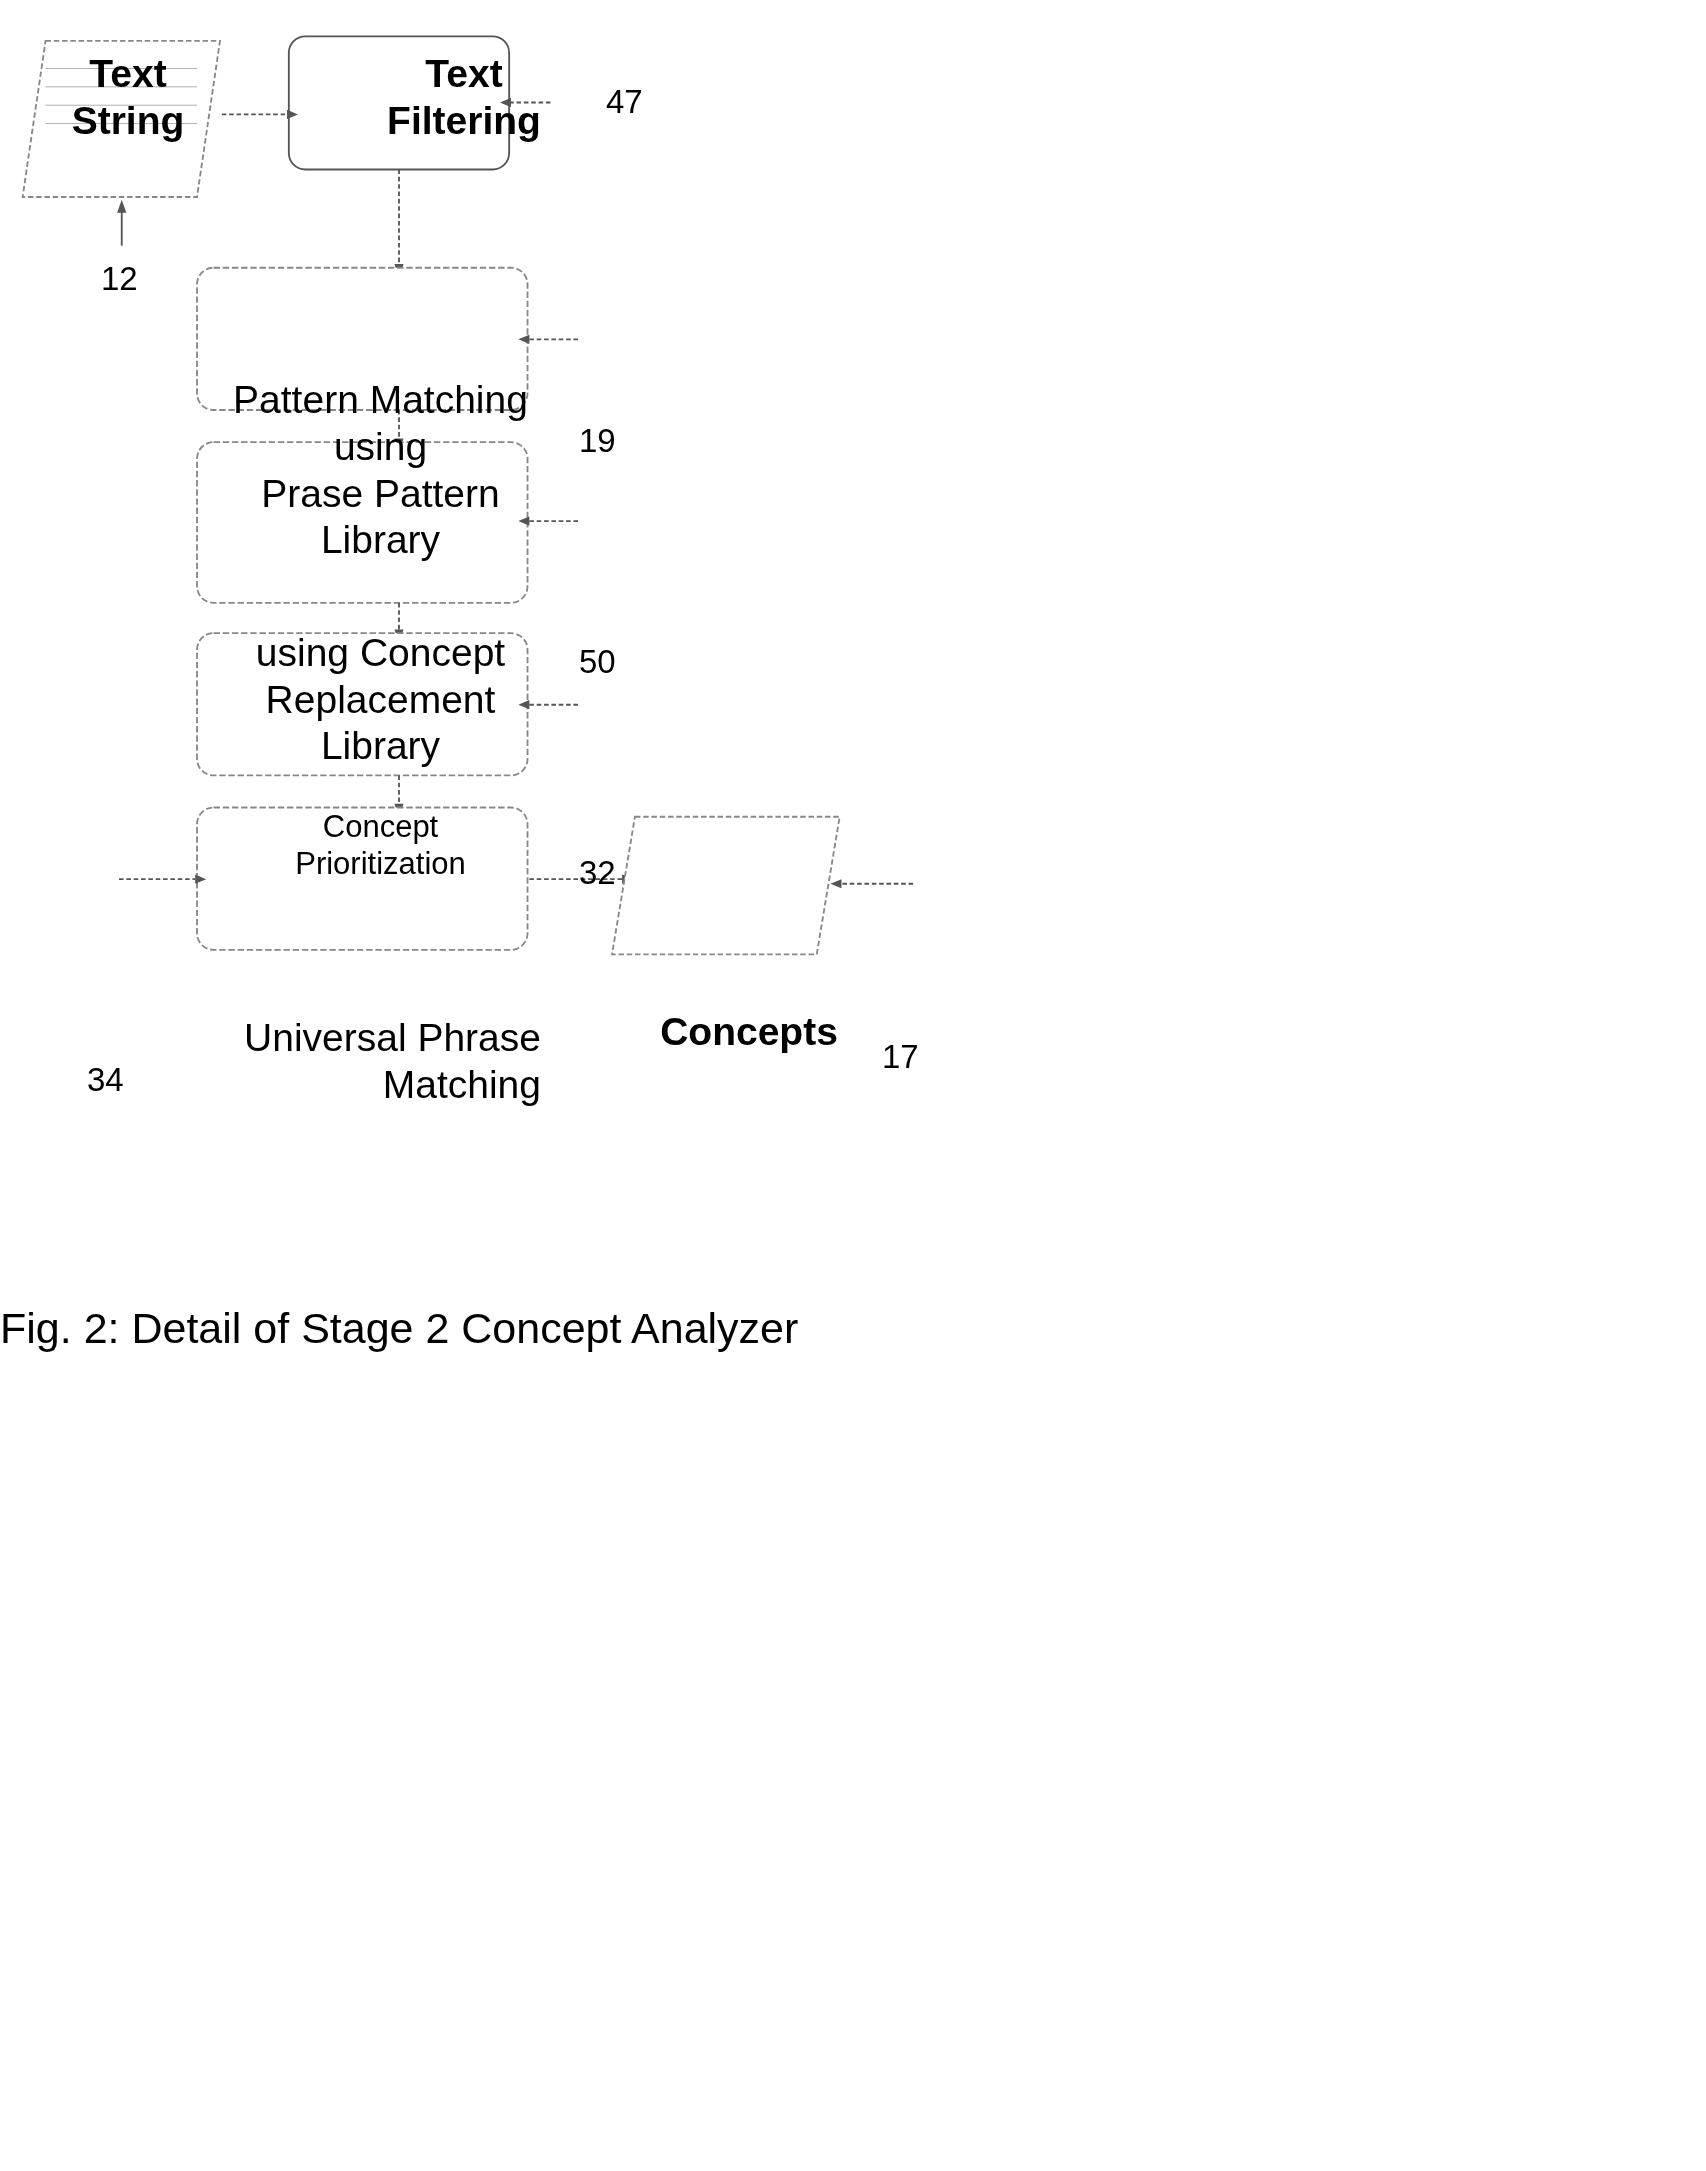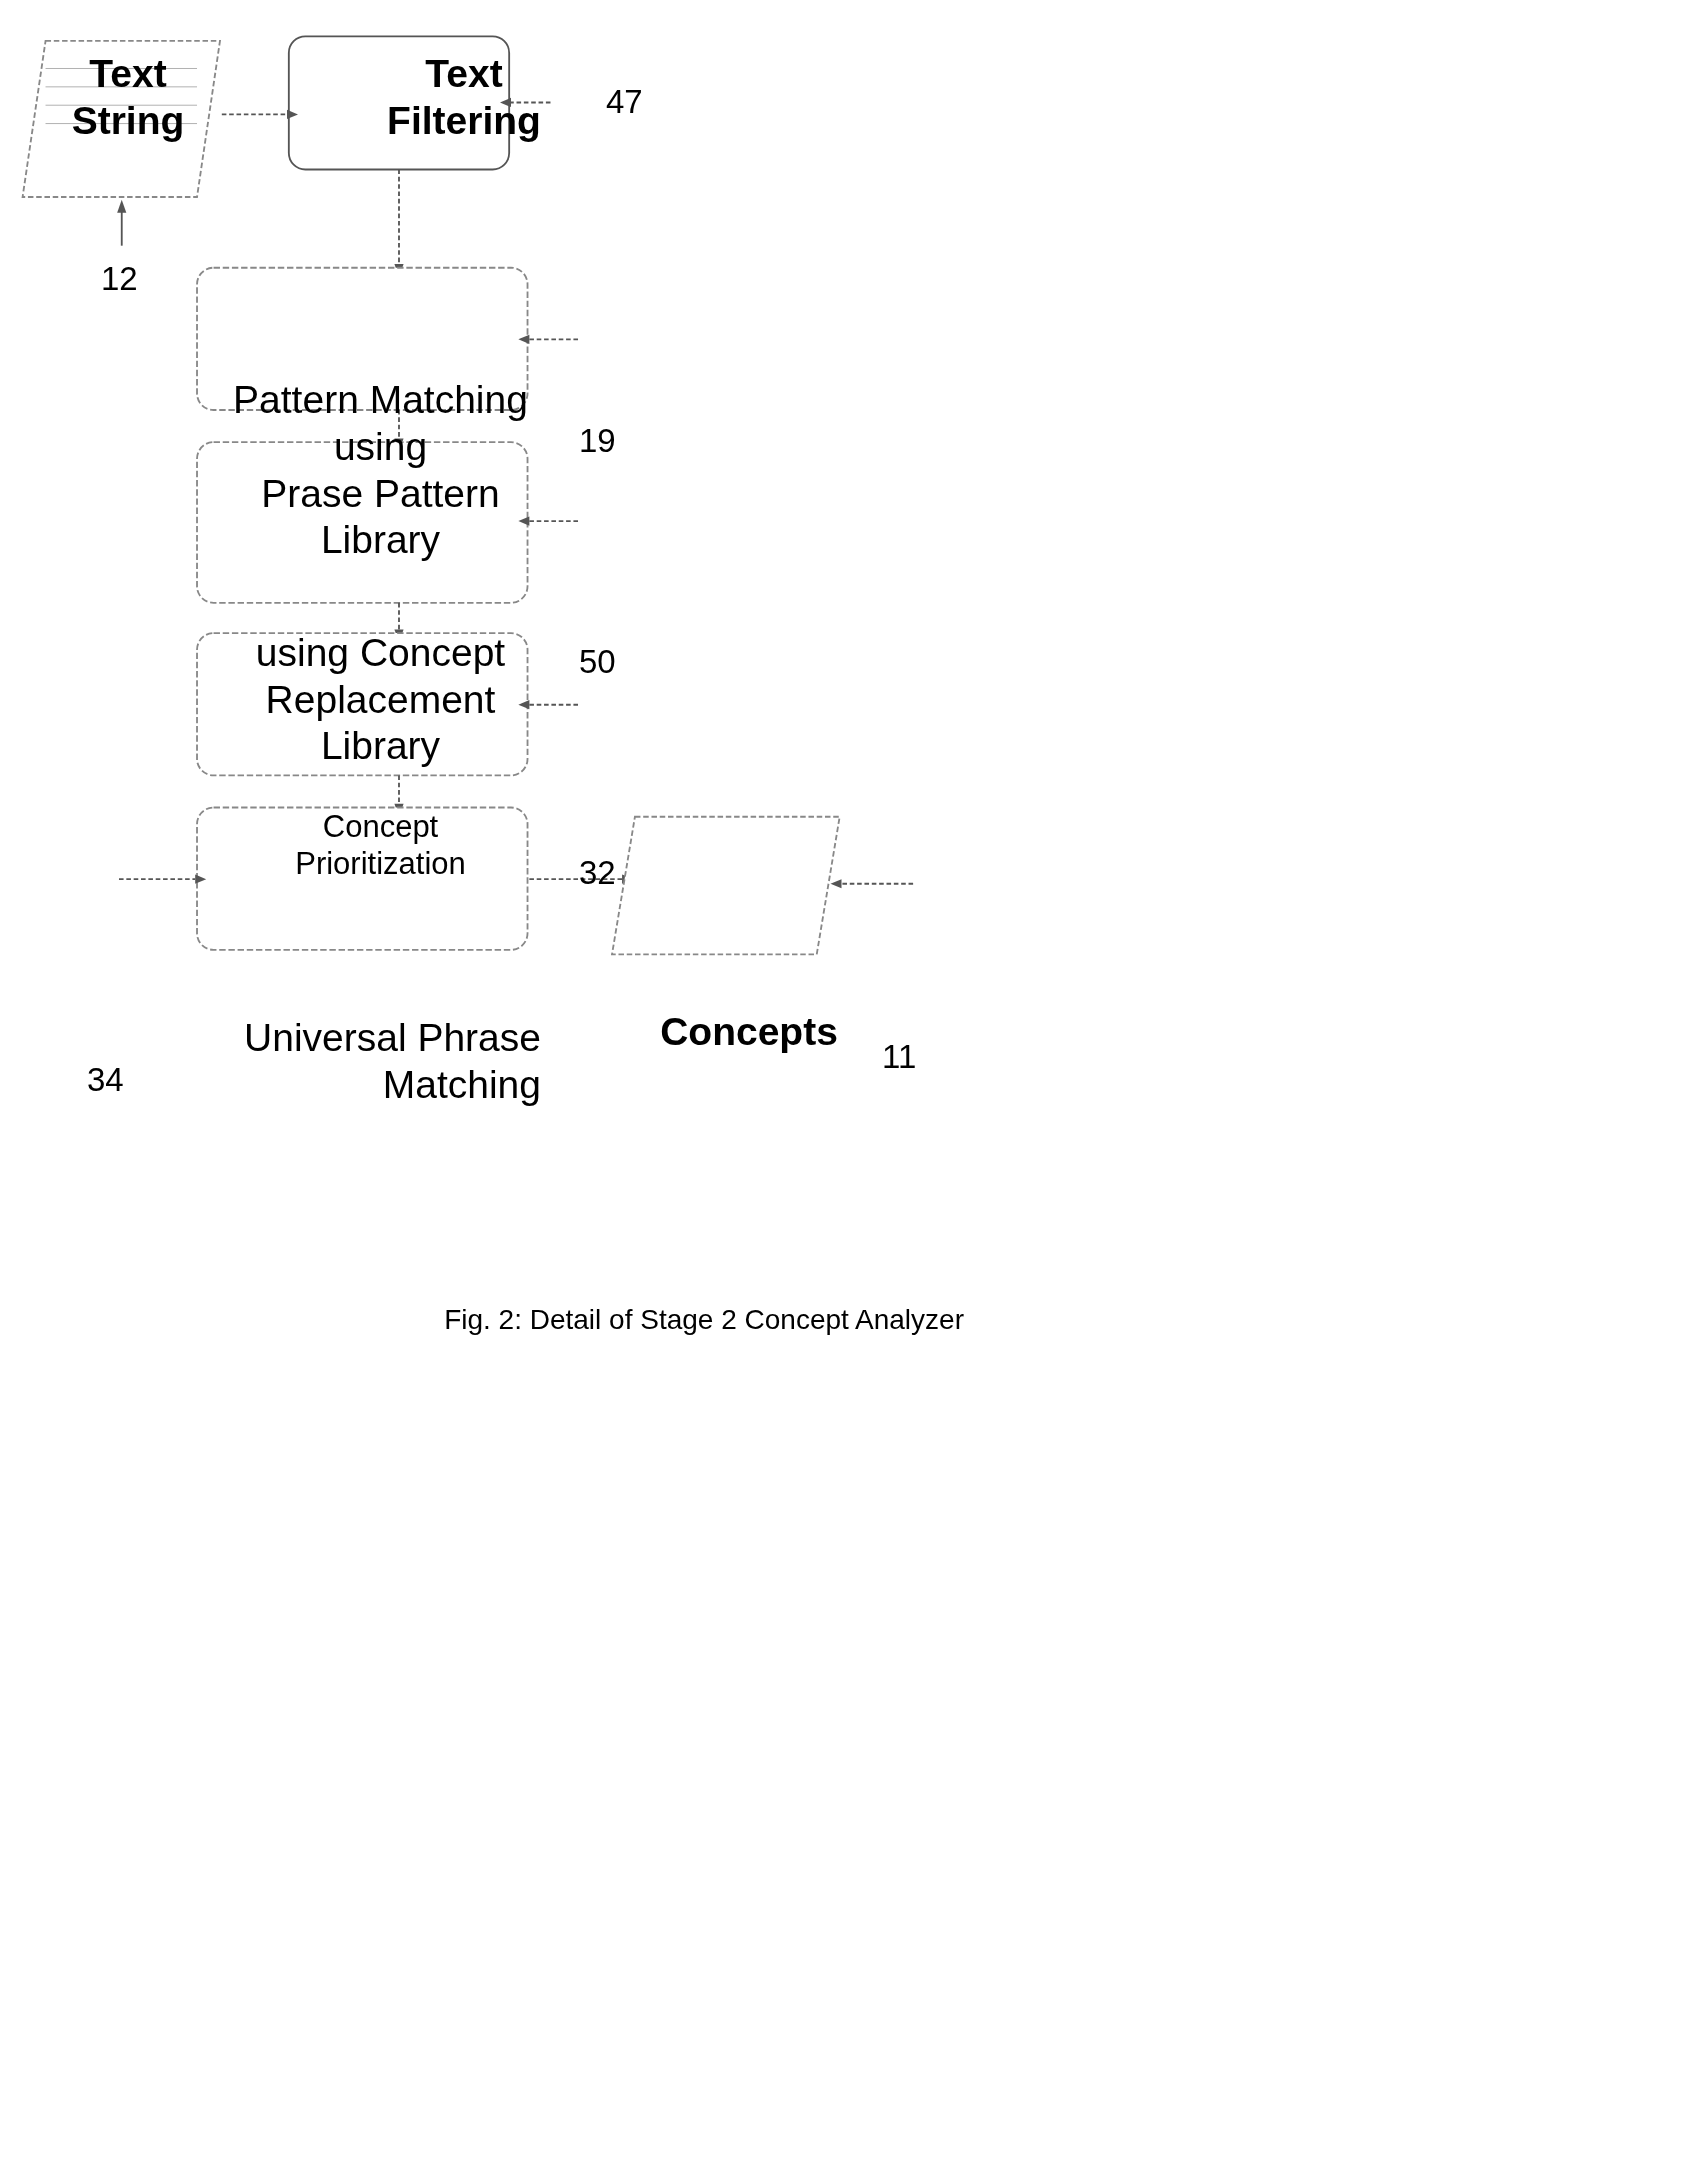--- a/index.html
+++ b/index.html
@@ -127,22 +127,22 @@
       left: 882px;
       font-size: 33px;
     }
 
     
     .fig-caption {
       position: absolute;
       top: 1304px;
       left: 0;
       width: 964px;
-      text-align: right;
-      font-size: 28px;
+      text-align: left;
+      font-size: 43px;
     }
 
     
     .arrows-svg {
       position: absolute;
       top: 0;
       left: 0;
       width: 100%;
       height: 100%;
       pointer-events: none;
@@ -246,18 +246,18 @@
   </div>
   <div class="label-32">32</div>
 
   <div class="universal-phrase-label">
     <span>Universal Phrase</span><br>
     <span>Matching</span>
   </div>
   <div class="label-34">34</div>
 
   <div class="concepts-label">Concepts</div>
-  <div class="label-16">11</div>
+  <div class="label-16">17</div>
 
   <div class="fig-caption">Fig. 2: Detail of Stage 2 Concept Analyzer</div>
 
 </div>
 
 
 </body></html>

